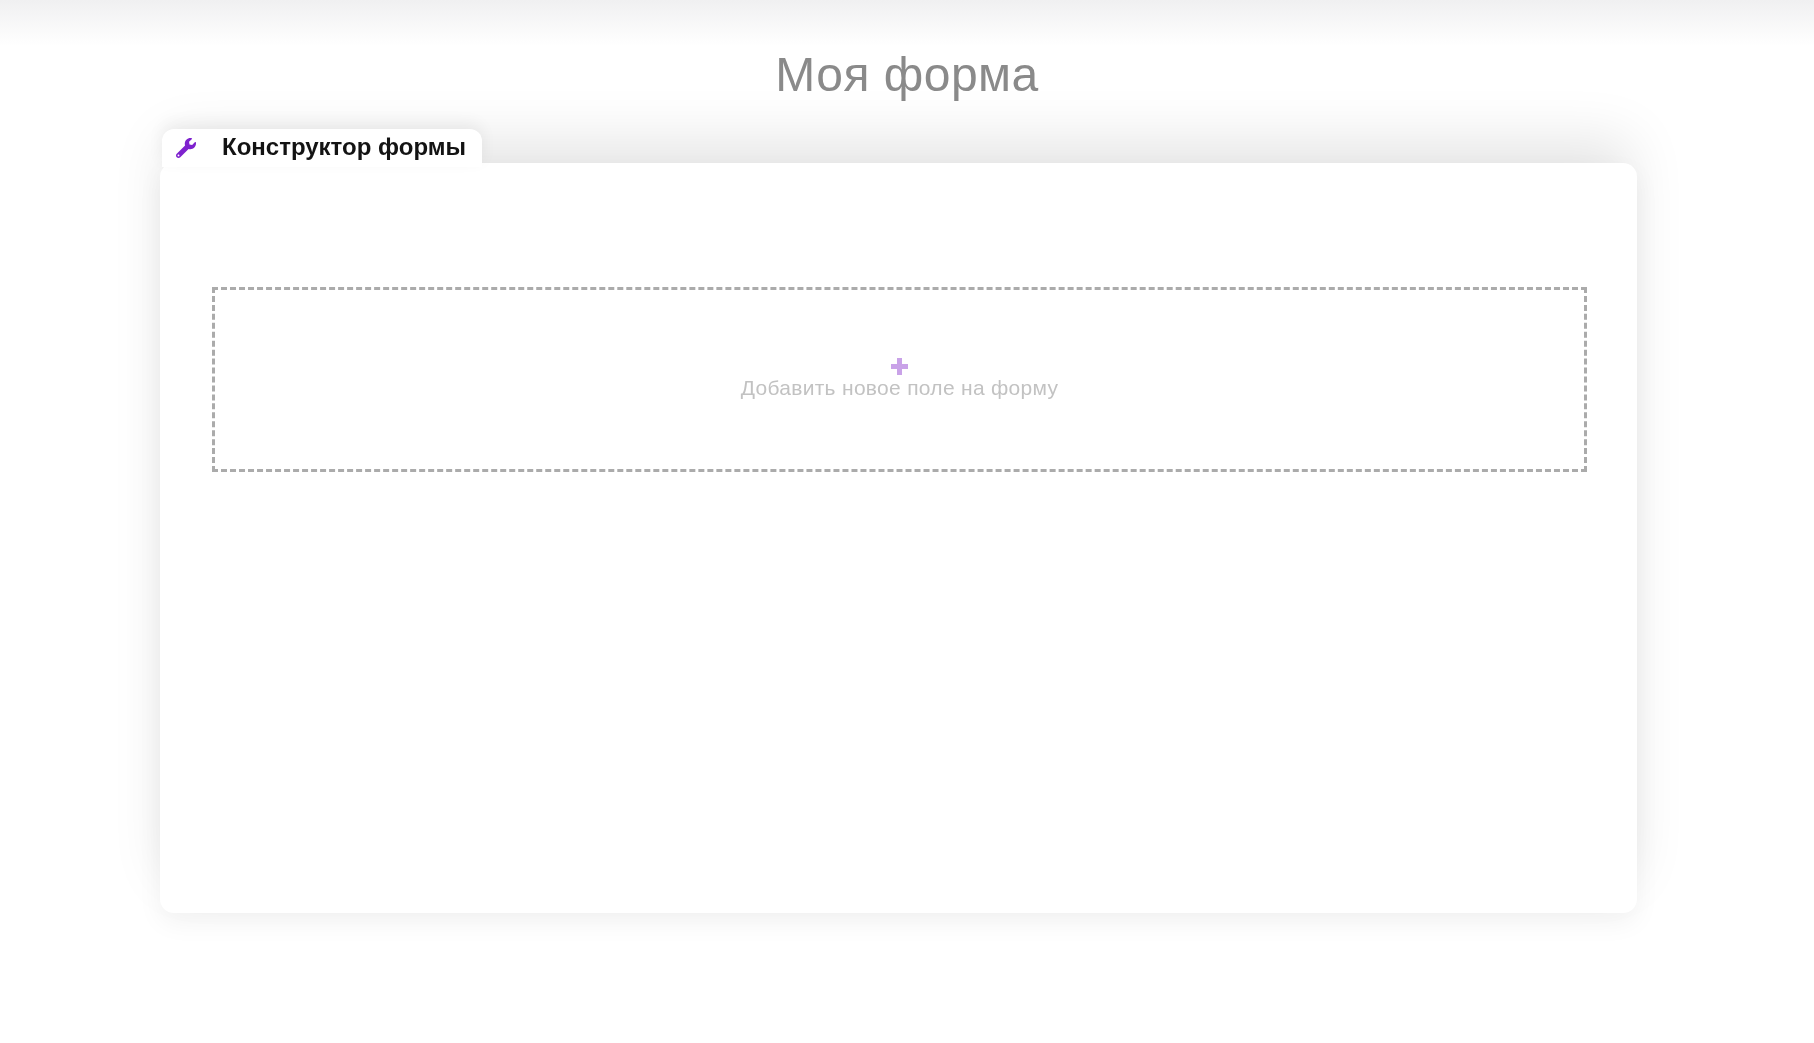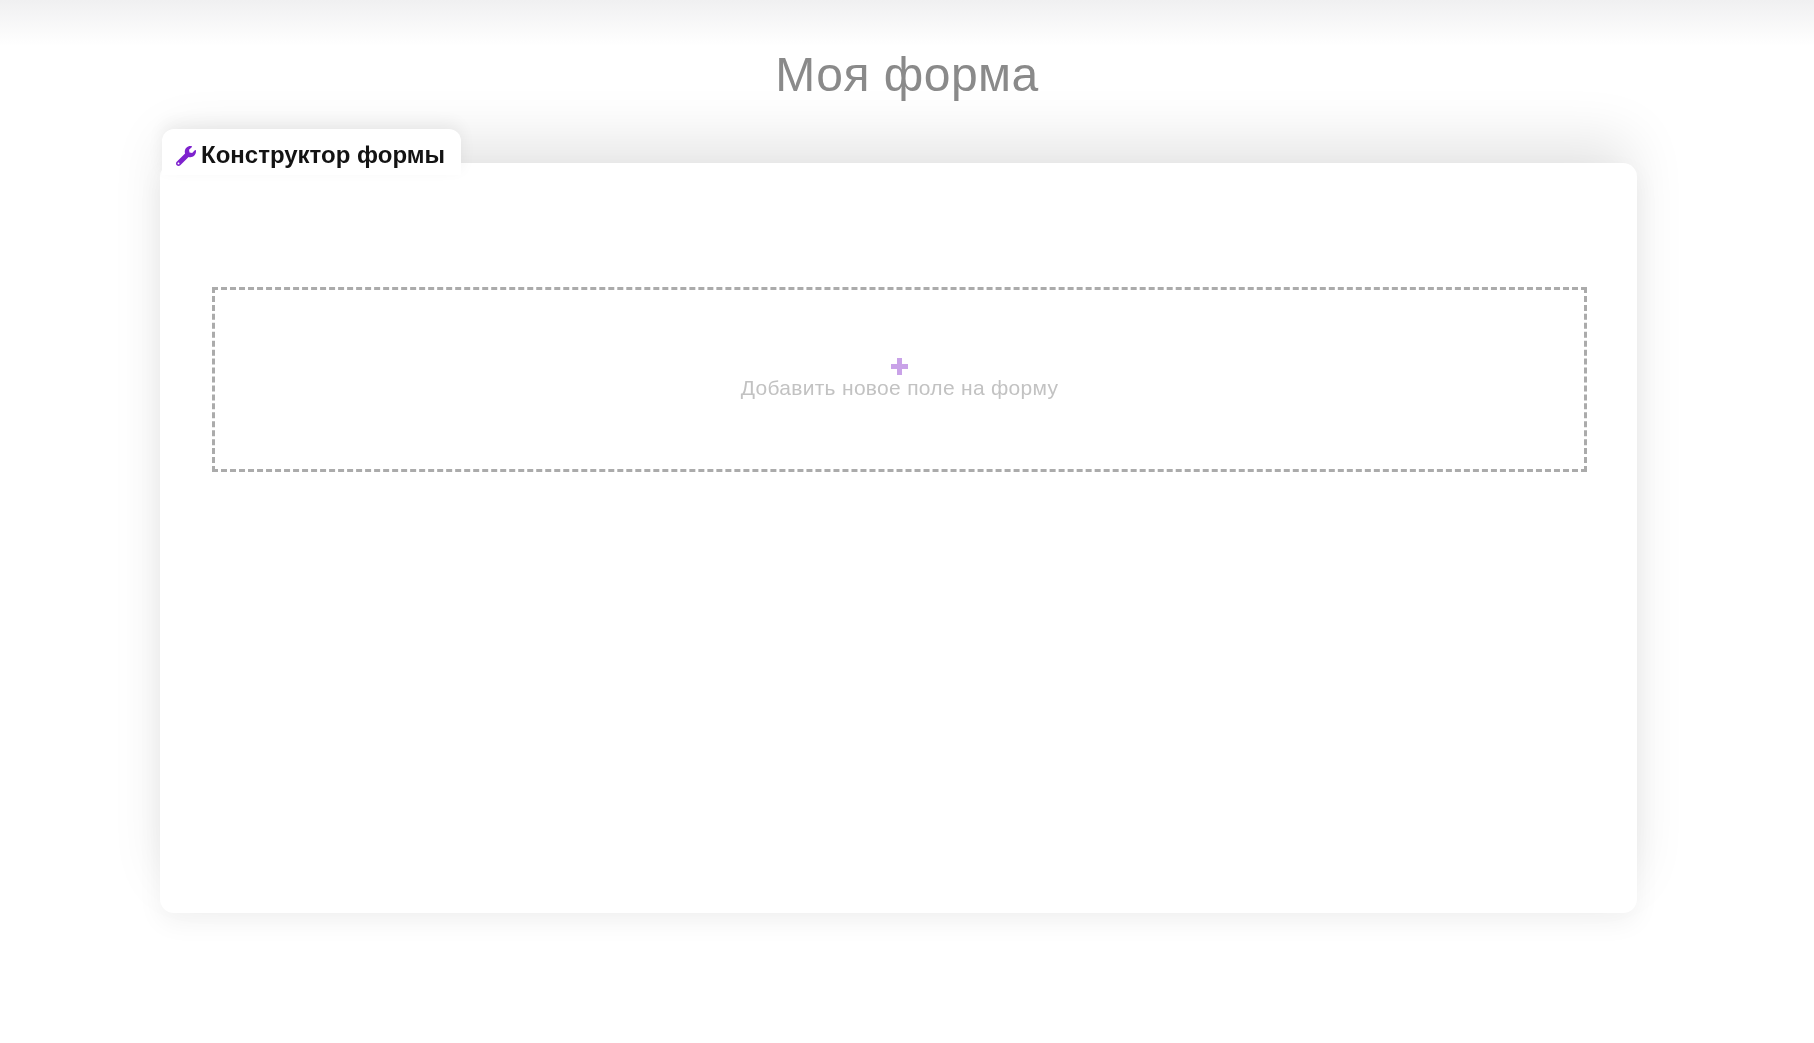--- a/index.html
+++ b/index.html
@@ -43,26 +43,26 @@
     top: 129px;
     width: 1477px;
     height: 784px;
   }
 
   .builder-tab {
     position: absolute;
     left: 2px;
     top: 0;
     height: 38px;
-    padding: 8px 16px 0 14px;
+    padding: 0 16px 0 14px;
     background: #ffffff;
     border-radius: 12px 12px 0 0;
     display: flex;
     align-items: center;
-    gap: 5px;
+    gap: 26px;
     box-shadow: 0 -6px 16px rgba(0, 0, 0, 0.06);
     z-index: 2;
     cursor: pointer;
     text-align: right;
   }
   .builder-tab .wrench {
     width: 20px;
     height: 20px;
     display: block;
     flex: 0 0 auto;

